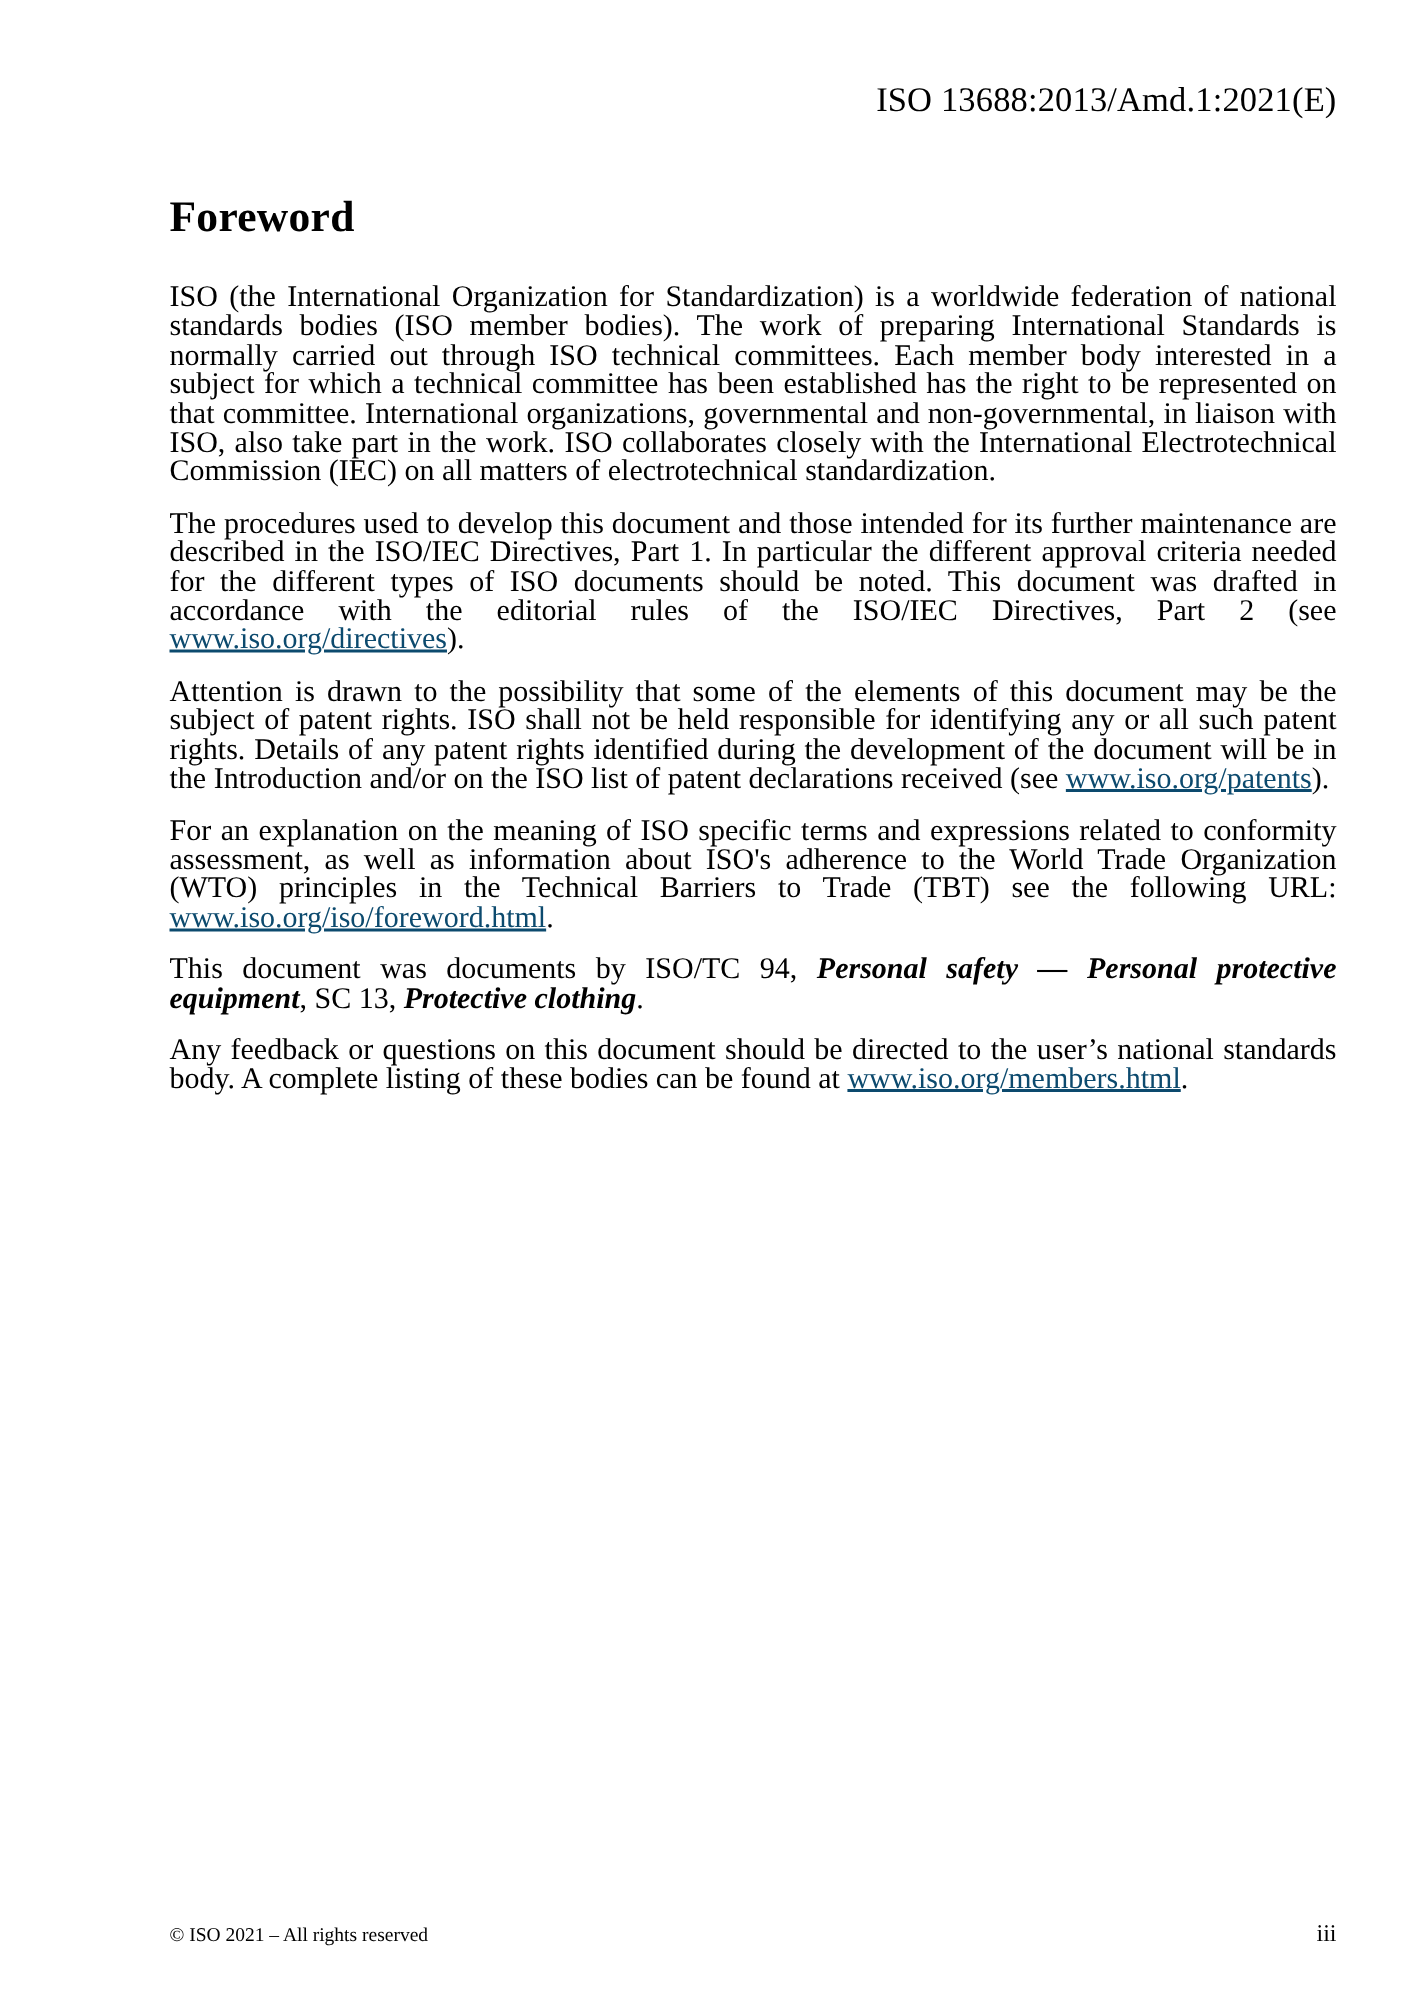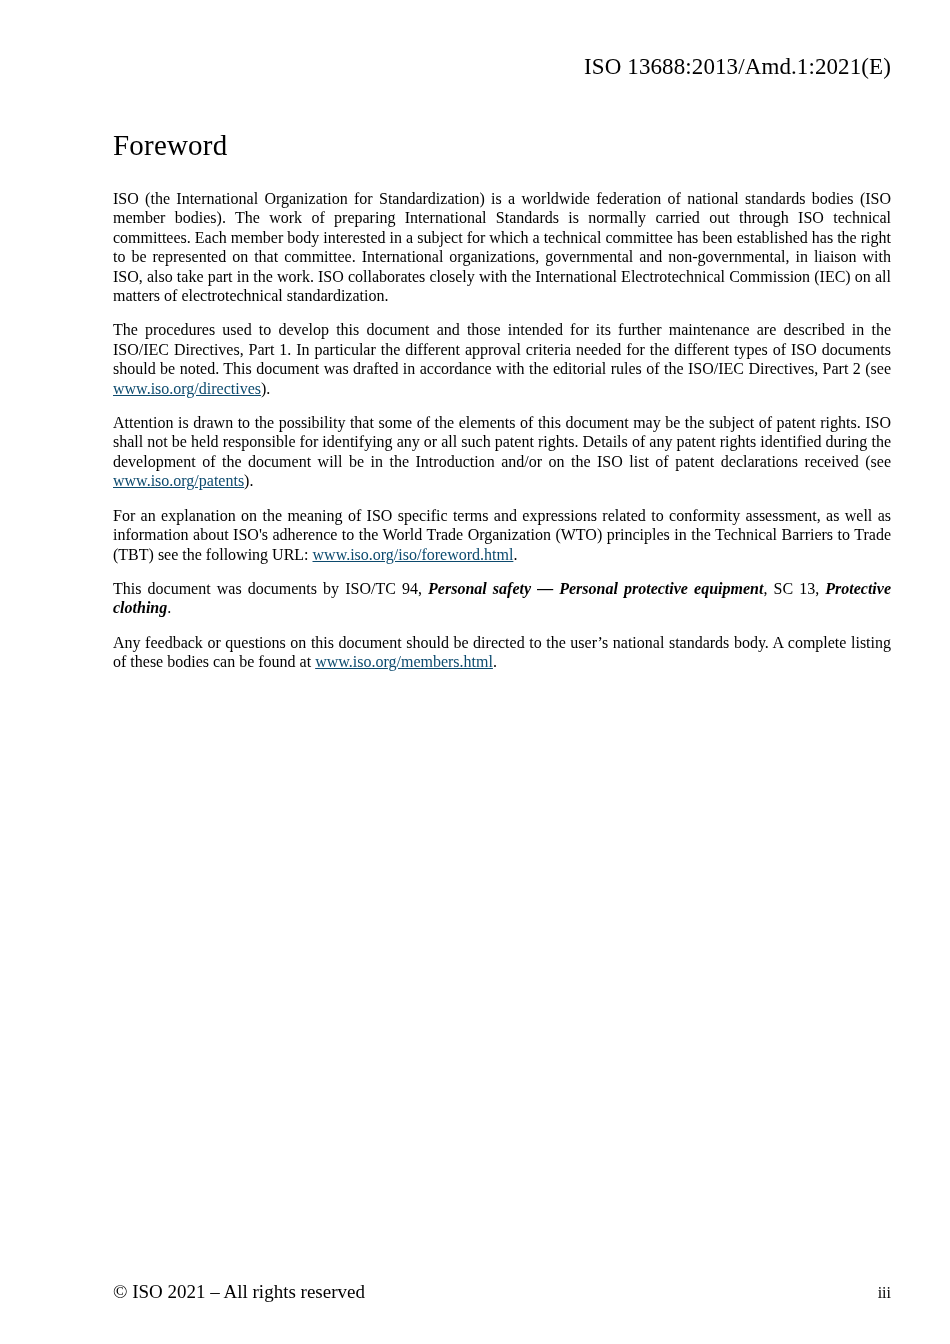--- a/index.html
+++ b/index.html
@@ -24,26 +24,26 @@
     letter-spacing: 0.1px;
   }
   .content {
     position: absolute;
     left: 113px;
     top: 129px;
     width: 778px;
   }
   h1.doc-title {
     font-size: 29px;
-    font-weight: normal;
+    font-weight: bold;
     margin: 0 0 27px 0;
     letter-spacing: 0.2px;
   }
   .content p {
-    font-size: 16px;
+    font-size: 20px;
     line-height: 19.4px;
     text-align: justify;
     margin: 0 0 15px 0;
   }
   a.link {
     color: #0c4a6e;
     text-decoration: underline;
     cursor: pointer;
   }
   em {
@@ -53,21 +53,21 @@
   .page-footer {
     position: absolute;
     left: 113px;
     right: 59px;
     top: 1281px;
     display: flex;
     justify-content: space-between;
     align-items: baseline;
   }
   .copyright {
-    font-size: 19px;
+    font-size: 13px;
   }
   .page-number {
     font-size: 16px;
   }
 </style>
 </head>
 <body>
 
 <div class="page-header">
   <span>ISO 13688:2013/Amd.1:2021(E)</span>

